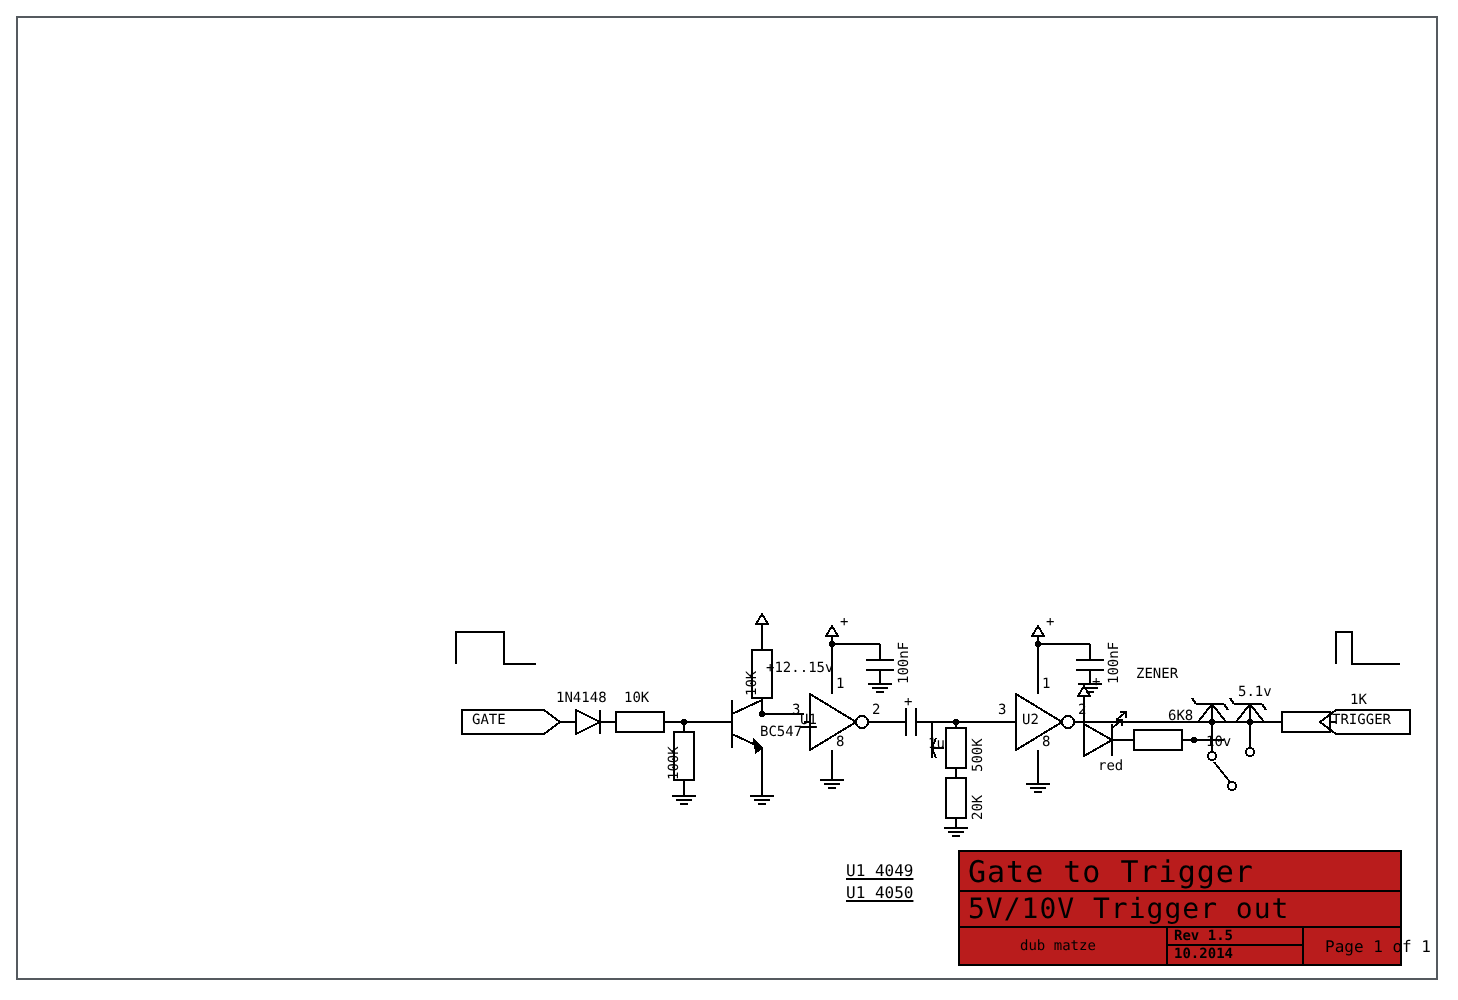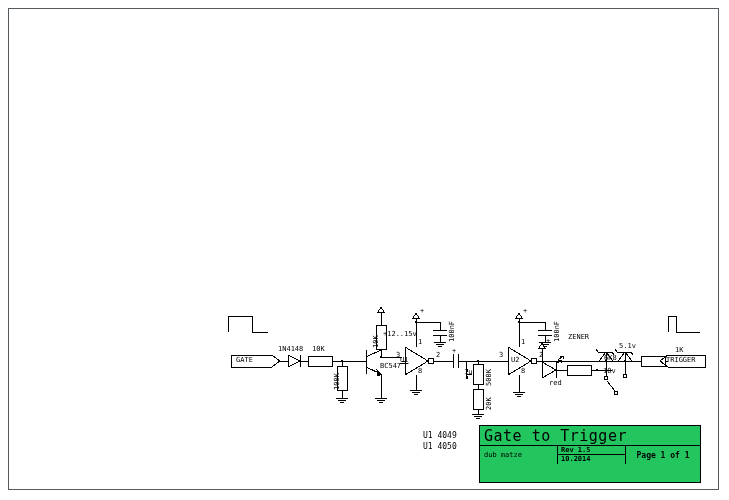--- a/index.html
+++ b/index.html
@@ -46,21 +46,21 @@
   }
   
   #titleblock {
     position: absolute;
     left: 479px;
     top: 425px;
     width: 222px;
     height: 58px;
     border: 1px solid #000;
     box-sizing: border-box;
-    background: #22c55e;
+    background: #b91c1c;
   }
   .tb-row {
     box-sizing: border-box;
     border-bottom: 1px solid #000;
     width: 100%;
     display: flex;
     align-items: center;
   }
   #tb-title {
     height: 20px;
@@ -72,20 +72,21 @@
     height: 18px;
     font-size: 14px;
     letter-spacing: 0.5px;
     padding-left: 4px;
   }
   #tb-bottom {
     height: 18px;
     display: flex;
     width: 100%;
     box-sizing: border-box;
+    margin-left: 26px;
   }
   #tb-author {
     width: 78px;
     border-right: 1px solid #000;
     box-sizing: border-box;
     display: flex;
     align-items: center;
     padding-left: 4px;
     font-size: 7px;
   }
@@ -113,29 +114,29 @@
     padding-left: 3px;
     display: flex;
     align-items: center;
   }
   #tb-page {
     flex: 1;
     display: flex;
     align-items: center;
     justify-content: center;
     font-size: 8px;
-    font-weight: bold;
   }
   #ic-notes {
     position: absolute;
     left: 423px;
     top: 430px;
     font-size: 8px;
     line-height: 11px;
     color: #000;
+    text-decoration: underline;
   }
 </style>
 </head>
 <body>
 
 <div id="page">
 
   <div id="frame"></div>
 
   <svg id="schem" viewBox="0 0 729 500" xmlns="http://www.w3.org/2000/svg">
@@ -404,41 +405,42 @@
   <div class="lbl vlbl" style="left:554px; top:342px; font-size:7px;">100nF</div>
 
   <div class="lbl" style="left:464px; top:369px; font-size:7px;">1u</div>
 
   <div class="lbl" style="left:452px; top:348px; font-size:7px;">+</div>
 
   <div class="lbl vlbl" style="left:486px; top:386px; font-size:7px;">500K</div>
 
   <div class="lbl vlbl" style="left:486px; top:410px; font-size:7px;">20K</div>
 
-  <div class="lbl" style="left:604px; top:355px; font-size:7px;">6K8</div>
+  <div class="lbl" style="left:584px; top:355px; font-size:7px;">6K8</div>
 
   <div class="lbl" style="left:549px; top:380px; font-size:7px;">red</div>
 
   <div class="lbl" style="left:568px; top:334px; font-size:7px;">ZENER</div>
 
   <div class="lbl" style="left:603px; top:353px; font-size:7px;margin-top:15px;">10v</div>
 
   <div class="lbl" style="left:619px; top:343px; font-size:7px;">5.1v</div>
 
   <div class="lbl" style="left:675px; top:347px; font-size:7px;">1K</div>
 
   <div class="lbl" style="left:666px; top:357px; font-size:7px;text-align:center;">TRIGGER</div>
 
   <div id="ic-notes">
     <div>U1 4049</div>
     <div>U1 4050</div>
   </div>
 
   <div id="titleblock">
     <div class="tb-row" id="tb-title">Gate to Trigger</div>
+    <div class="tb-row" id="tb-sub">5V/10V Trigger out</div>
     <div id="tb-bottom">
       <div id="tb-author">dub matze</div>
       <div id="tb-revwrap">
         <div id="tb-rev">Rev 1.5</div>
         <div id="tb-date">10.2014</div>
       </div>
       <div id="tb-page">Page 1 of 1</div>
     </div>
   </div>
 

